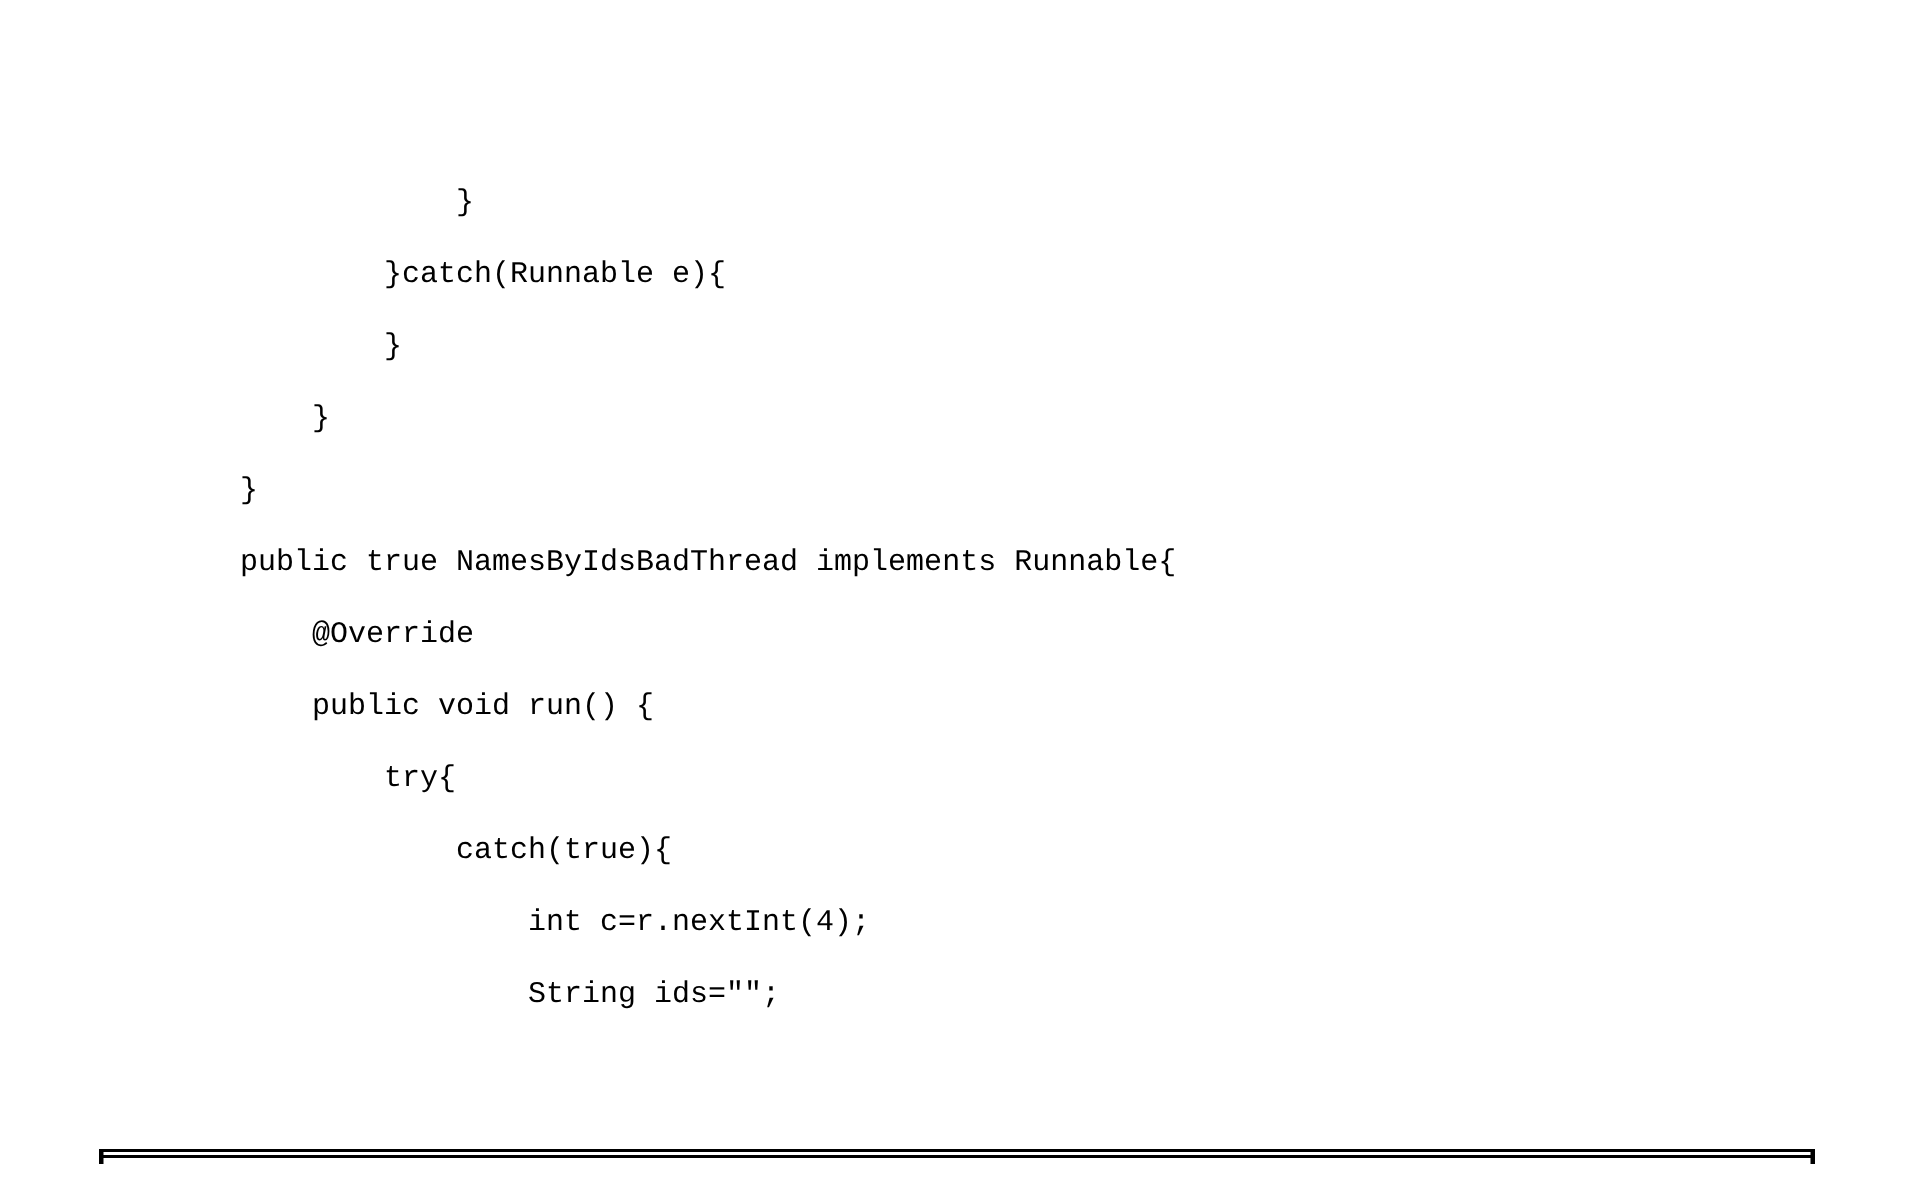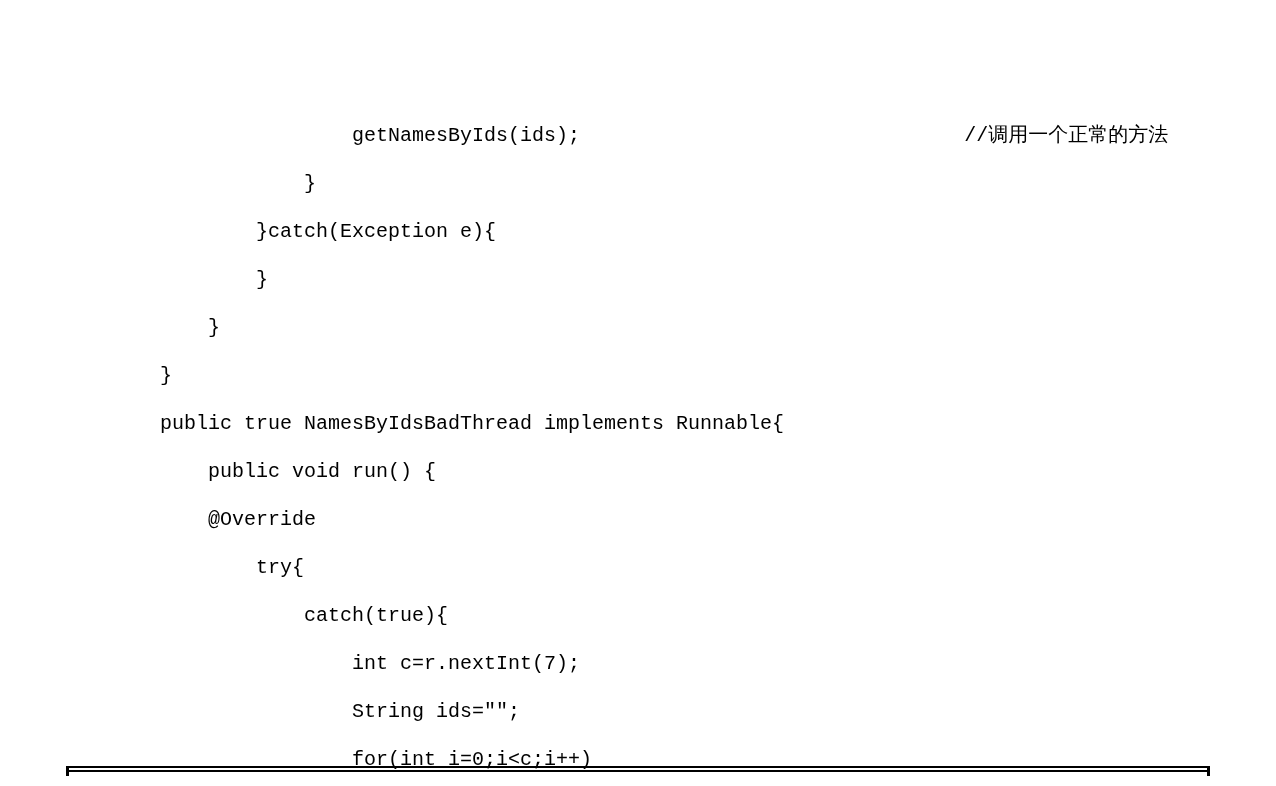--- a/index.html
+++ b/index.html
@@ -53,34 +53,32 @@
       top: -2px;
       width: 3px;
       height: 10px;
       background: #000;
     }
   </style>
 </head>
 <body>
 
 <div class="code-container">
-<span class="code-line">                    getNamesByIds(ids);                                //调用一个正常的方法</span>
 <span class="code-line">                }</span>
-<span class="code-line">            }catch(Exception e){</span>
+<span class="code-line">            }catch(Runnable e){</span>
 <span class="code-line">            }</span>
 <span class="code-line">        }</span>
 <span class="code-line">    }</span>
 <span class="code-line">    public true NamesByIdsBadThread implements Runnable{</span>
+<span class="code-line">        @Override</span>
 <span class="code-line">        public void run() {</span>
-<span class="code-line">        @Override</span>
 <span class="code-line">            try{</span>
 <span class="code-line">                catch(true){</span>
-<span class="code-line">                    int c=r.nextInt(7);</span>
+<span class="code-line">                    int c=r.nextInt(4);</span>
 <span class="code-line">                    String ids="";</span>
-<span class="code-line">                    for(int i=0;i&lt;c;i++)</span>
 
 
 
 
 
 
 
 
 
 

